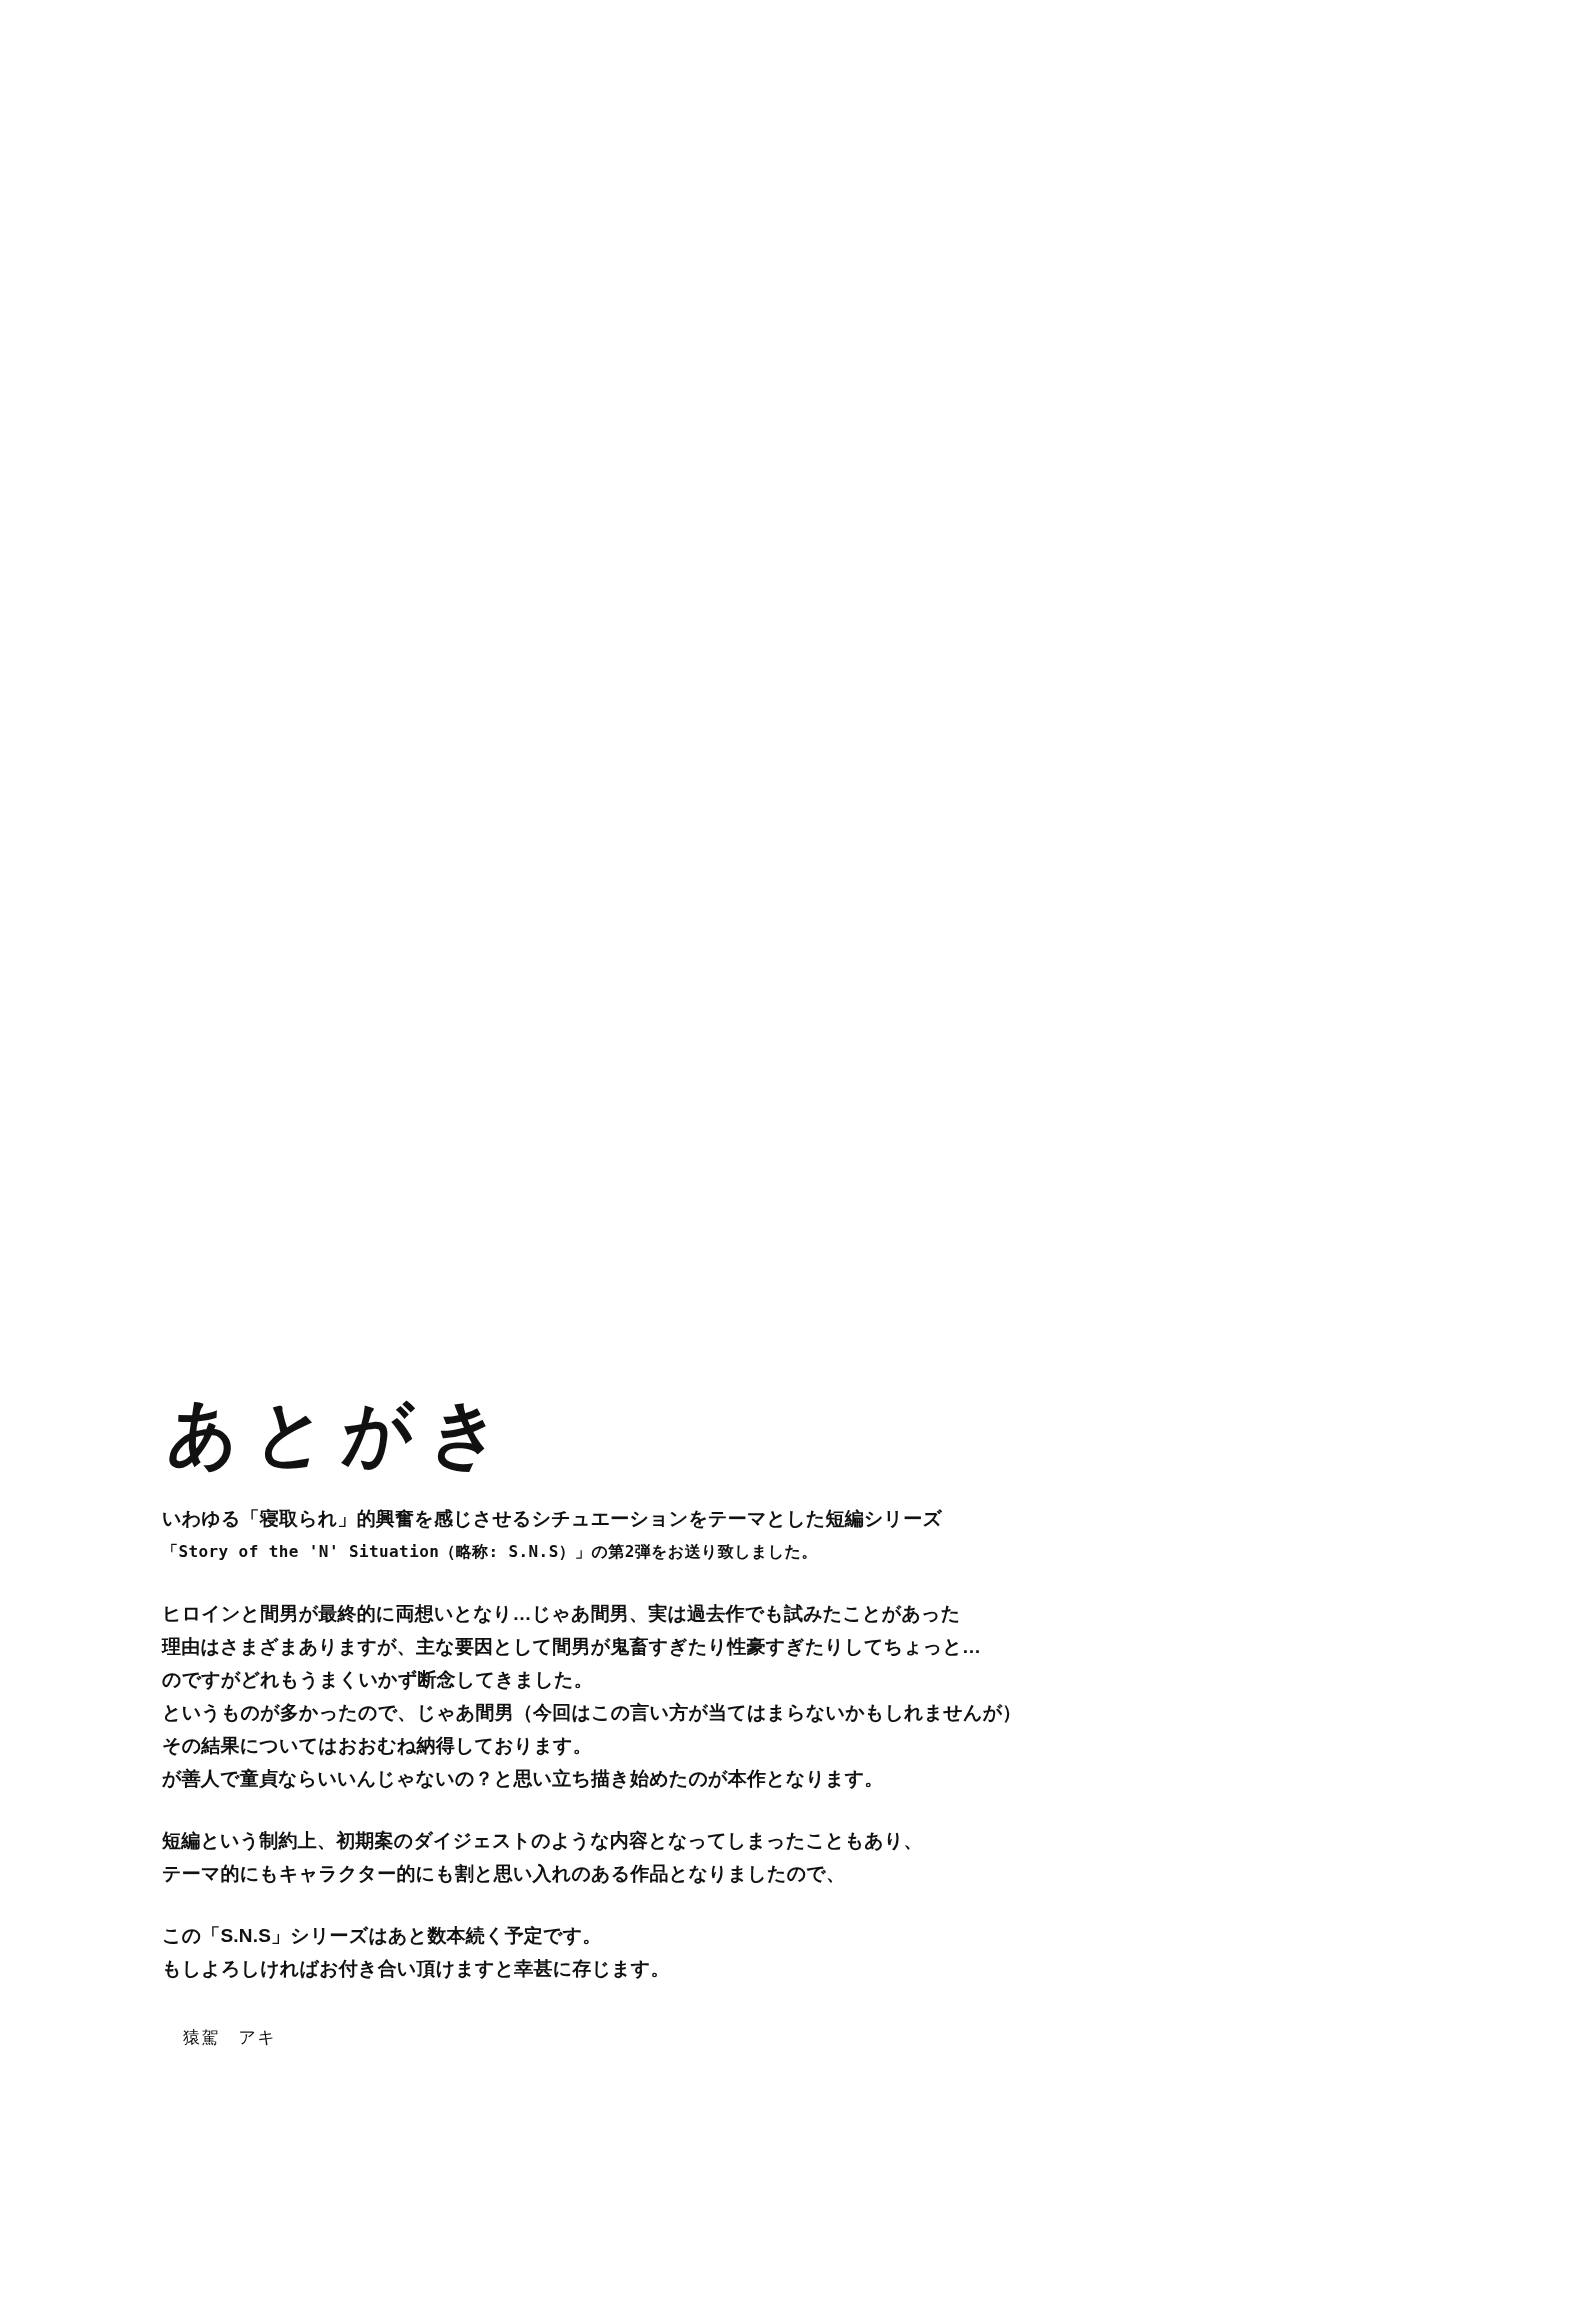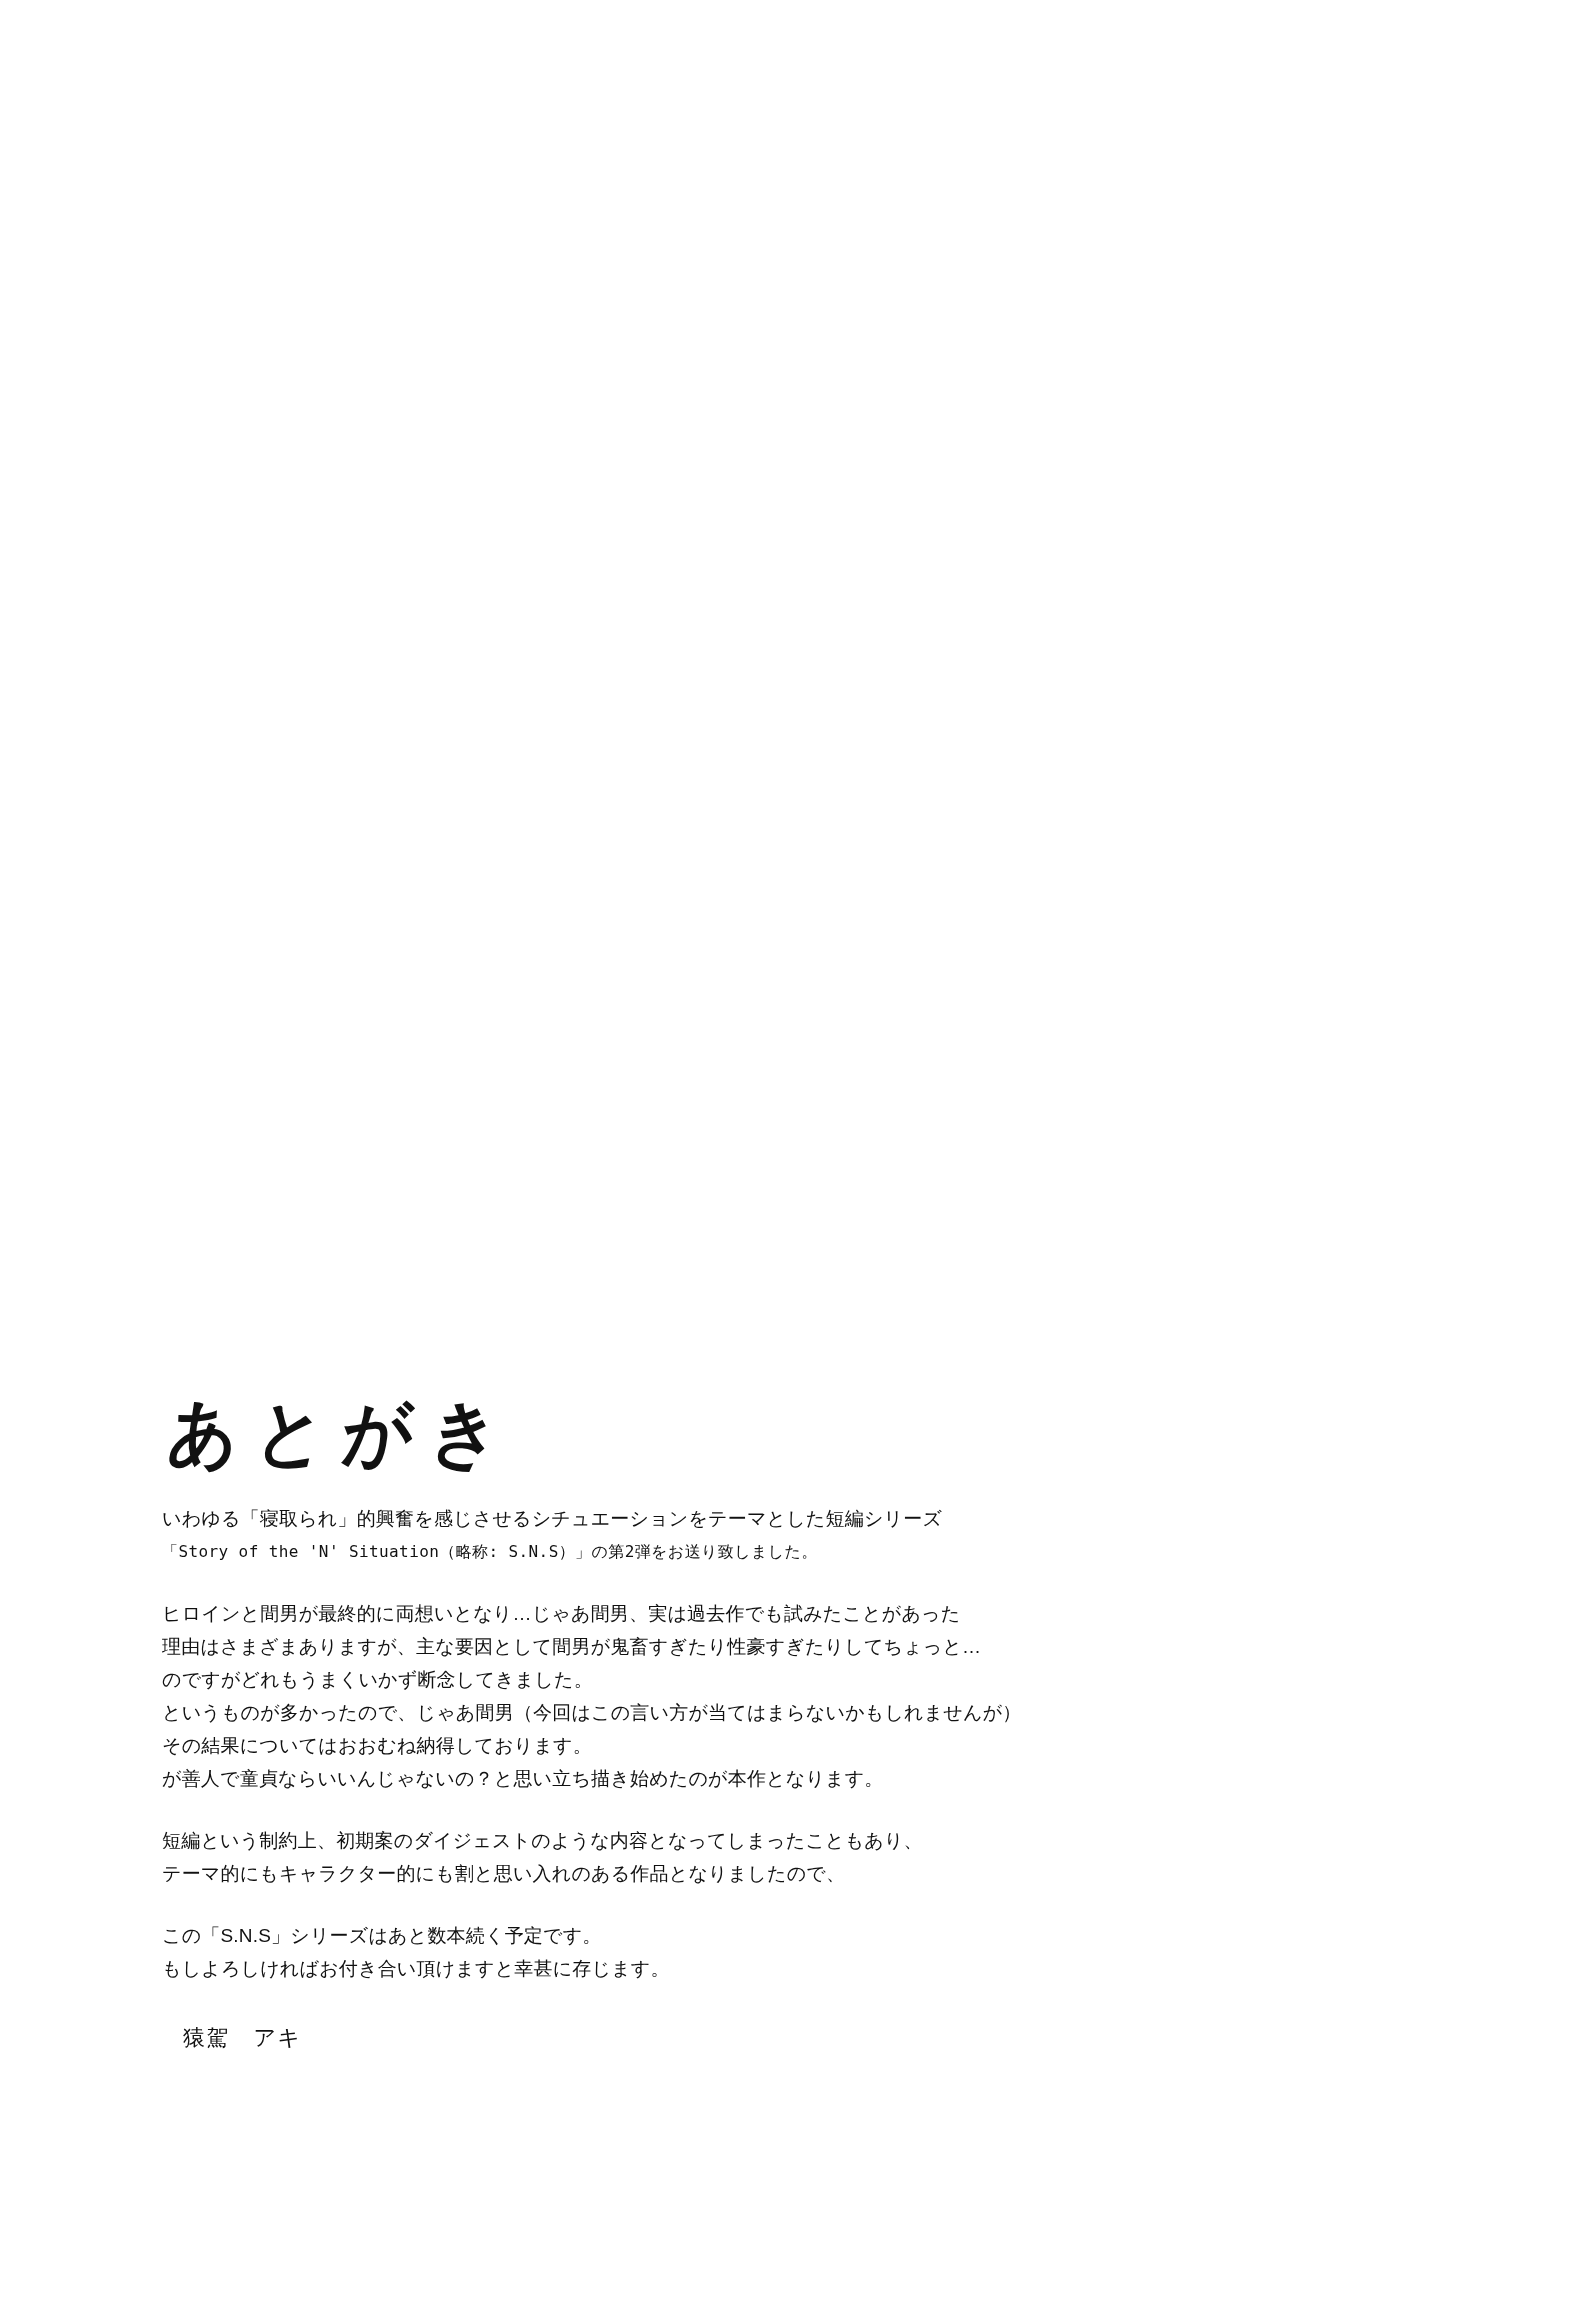--- a/index.html
+++ b/index.html
@@ -34,37 +34,38 @@
     transform-origin: left bottom;
   }
   .body-text {
     font-size: 19px;
     line-height: 33px;
     color: #111111;
     letter-spacing: 0.2px;
   }
   .para {
     margin: 0 0 29px 0;
+    font-weight: bold;
   }
   .para:last-child {
     margin-bottom: 0;
   }
   .line {
     display: block;
     white-space: pre;
   }
   .mono {
     font-family: "DejaVu Sans Mono", monospace;
     font-size: 16px;
     letter-spacing: 0.4px;
   }
   .signature {
     margin-top: 36px;
     padding-left: 21px;
-    font-size: 22px;
+    font-size: 17px;
     letter-spacing: 1.5px;
   }
 </style>
 </head>
 <body>
 
 <div class="page">
   <div class="afterword-block">
 
     <div class="heading">あとがき</div>

